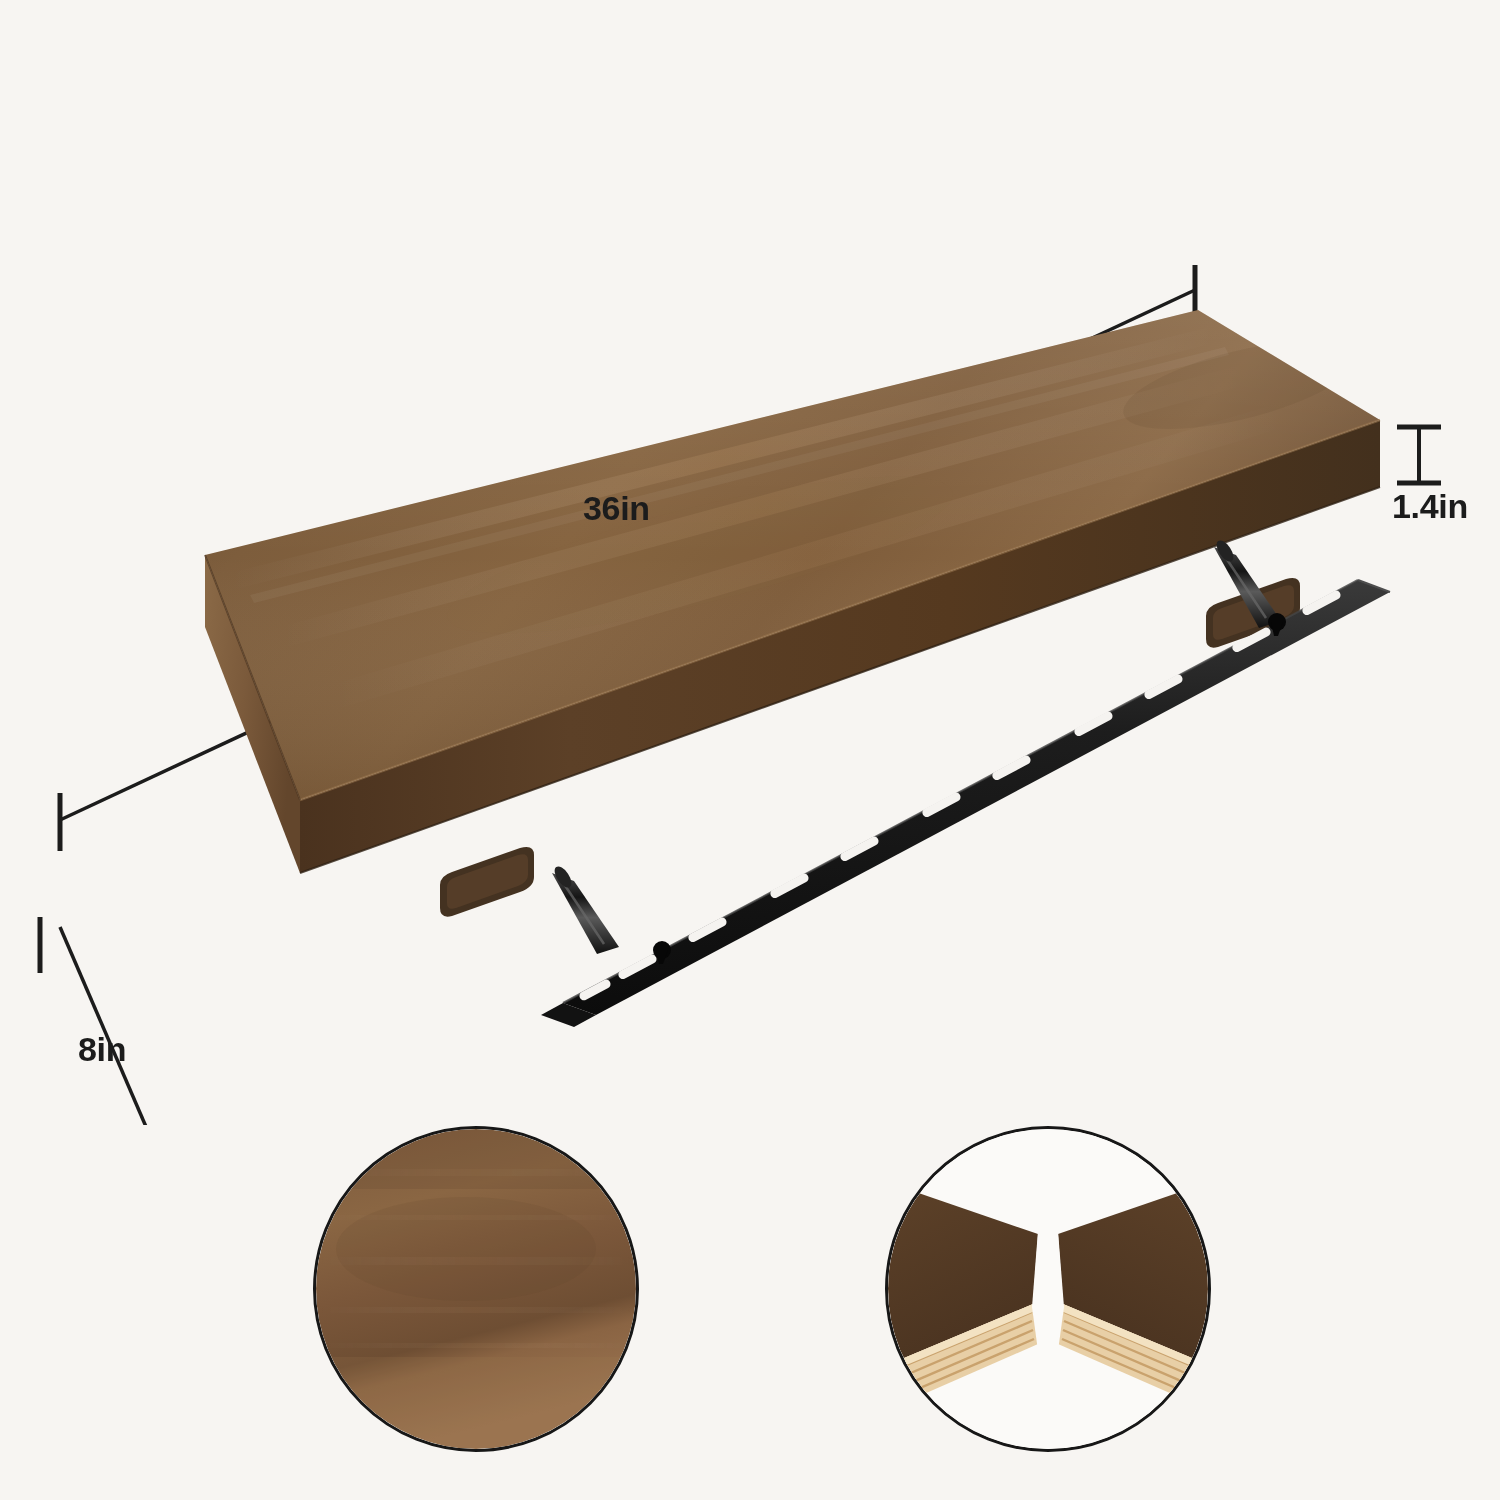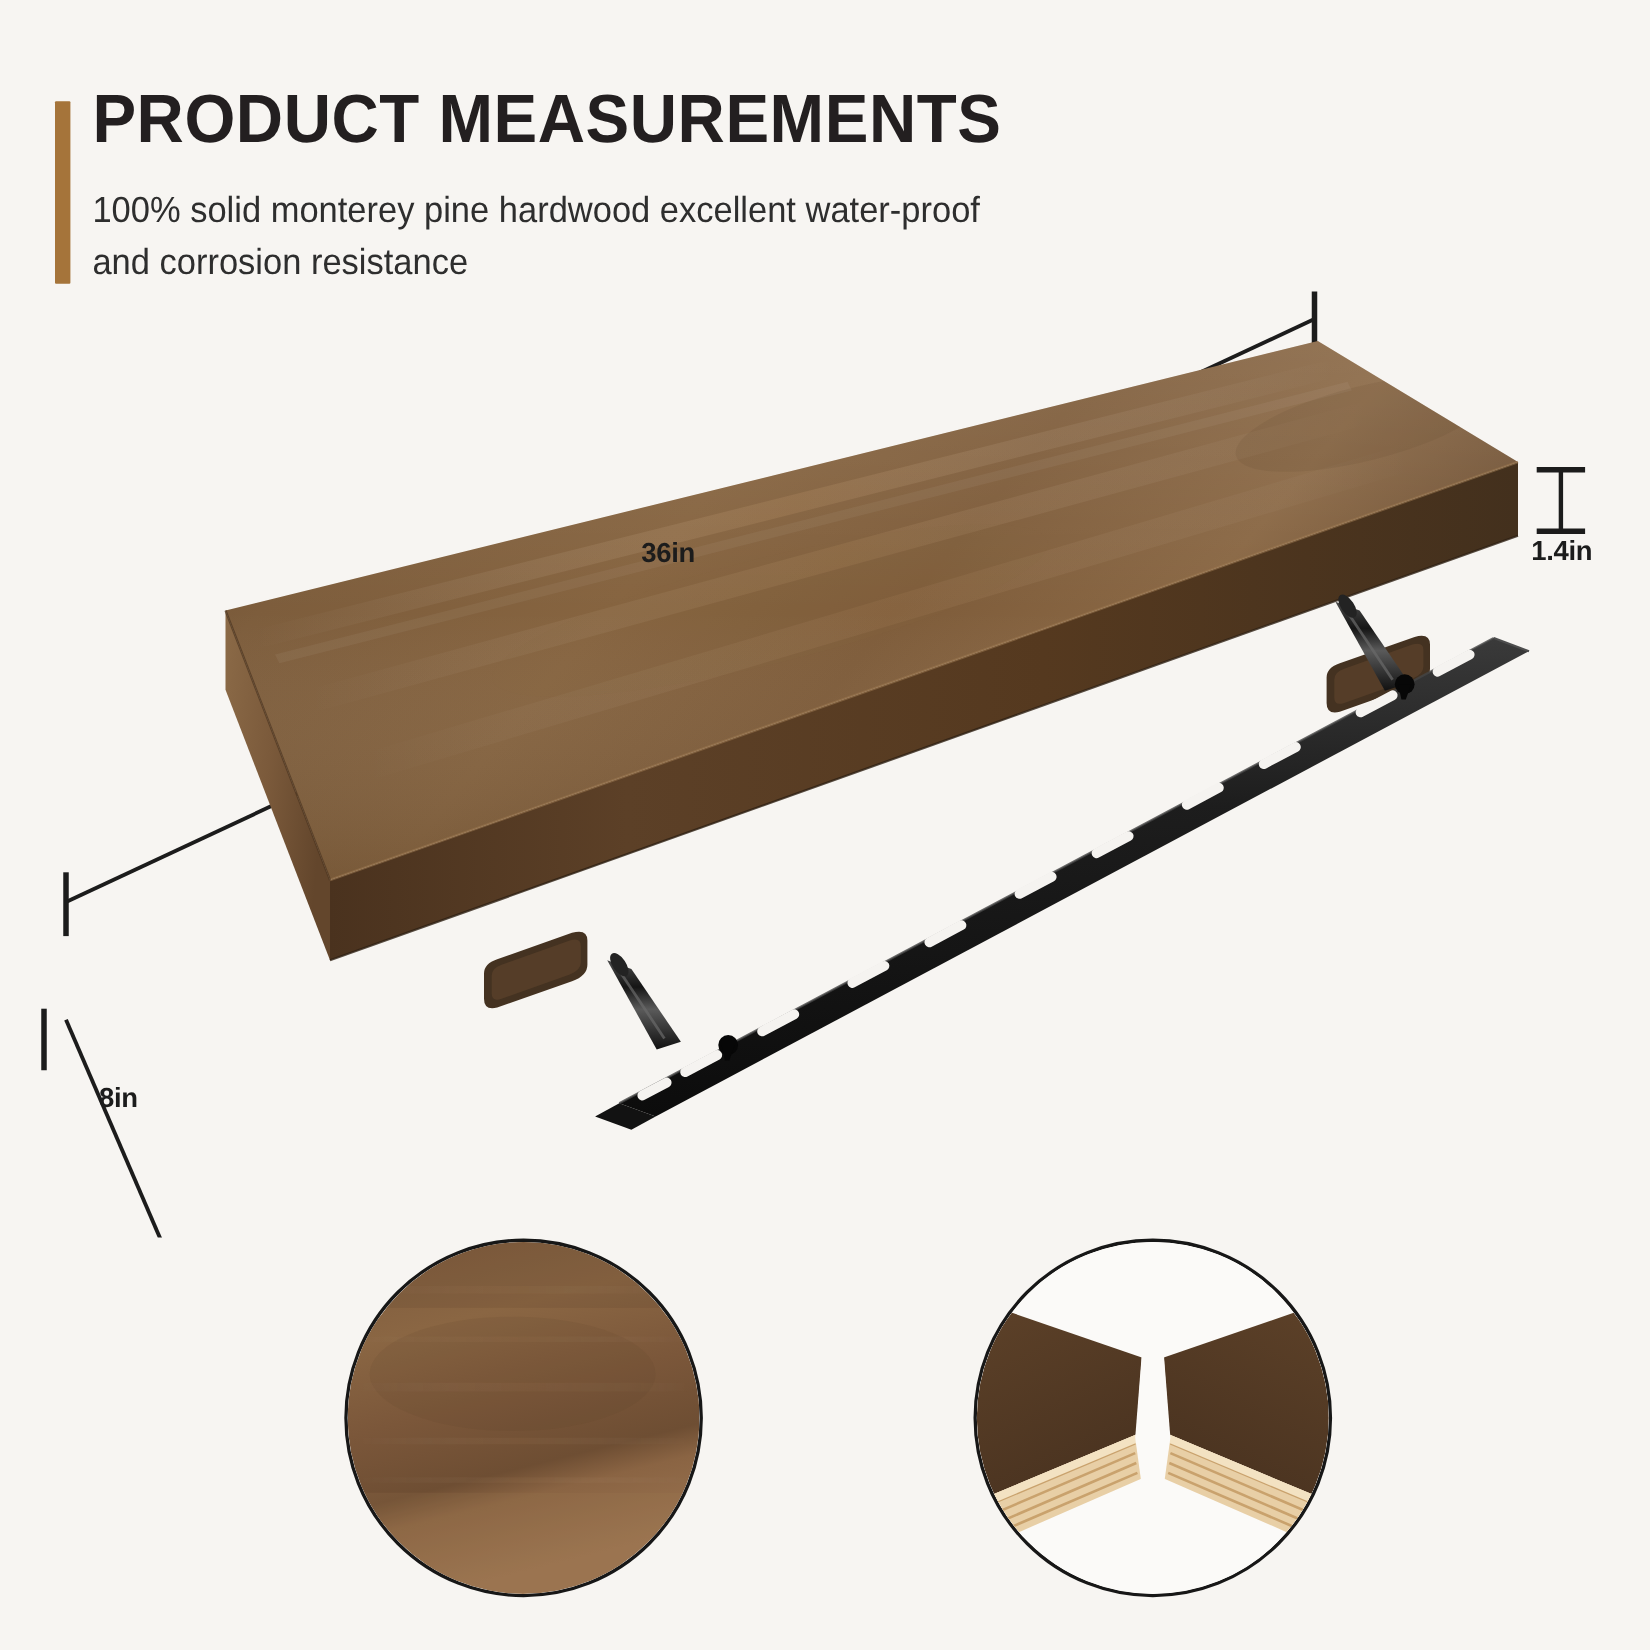--- a/index.html
+++ b/index.html
@@ -62,29 +62,29 @@
   .illustration {
     position: absolute;
     left: 0; top: 255px;
     width: 1500px; height: 870px;
   }
   .illustration svg { display: block; }
 
   
   .dim-label {
     position: absolute;
-    font-size: 25px;
+    font-size: 34px;
     font-weight: 700;
     color: #1c1c1c;
     white-space: nowrap;
     letter-spacing: -0.3px;
   }
   .dim-len  { left: 583px; top: 489px; }
   .dim-thk  { left: 1363px; top: 487px; margin-left: 29px; }
-  .dim-dep  { left: 78px;  top: 984px; margin-left: 12px; }
+  .dim-dep  { left: 78px;  top: 1030px; }
 
   
   .detail-row {
     position: absolute;
     left: 0; top: 1120px;
     width: 1500px; height: 350px;
   }
   .detail-circle {
     position: absolute;
     width: 320px; height: 320px;
@@ -95,25 +95,20 @@
   }
   .detail-circle.left  { left: 313px; }
   .detail-circle.right { left: 885px; }
   .detail-circle svg { display: block; width: 100%; height: 100%; }
 </style>
 </head>
 <body>
 
 <div id="root">
 
-  <div class="header">
-    <div class="accent-bar"></div>
-    <div class="title">PRODUCT MEASUREMENTS</div>
-    <div class="subtitle">100% solid monterey pine hardwood excellent water-proof and corrosion resistance</div>
-  </div>
 
   <div class="illustration">
     <svg width="1500" height="870" viewBox="0 0 1500 870" xmlns="http://www.w3.org/2000/svg">
       <defs>
 
         <linearGradient id="gTop" x1="0" y1="0" x2="1" y2="0.35">
           <stop offset="0" stop-color="#6d4f33"></stop>
           <stop offset="0.18" stop-color="#7d5d3c"></stop>
           <stop offset="0.42" stop-color="#866440"></stop>
           <stop offset="0.62" stop-color="#7e5c3a"></stop>

